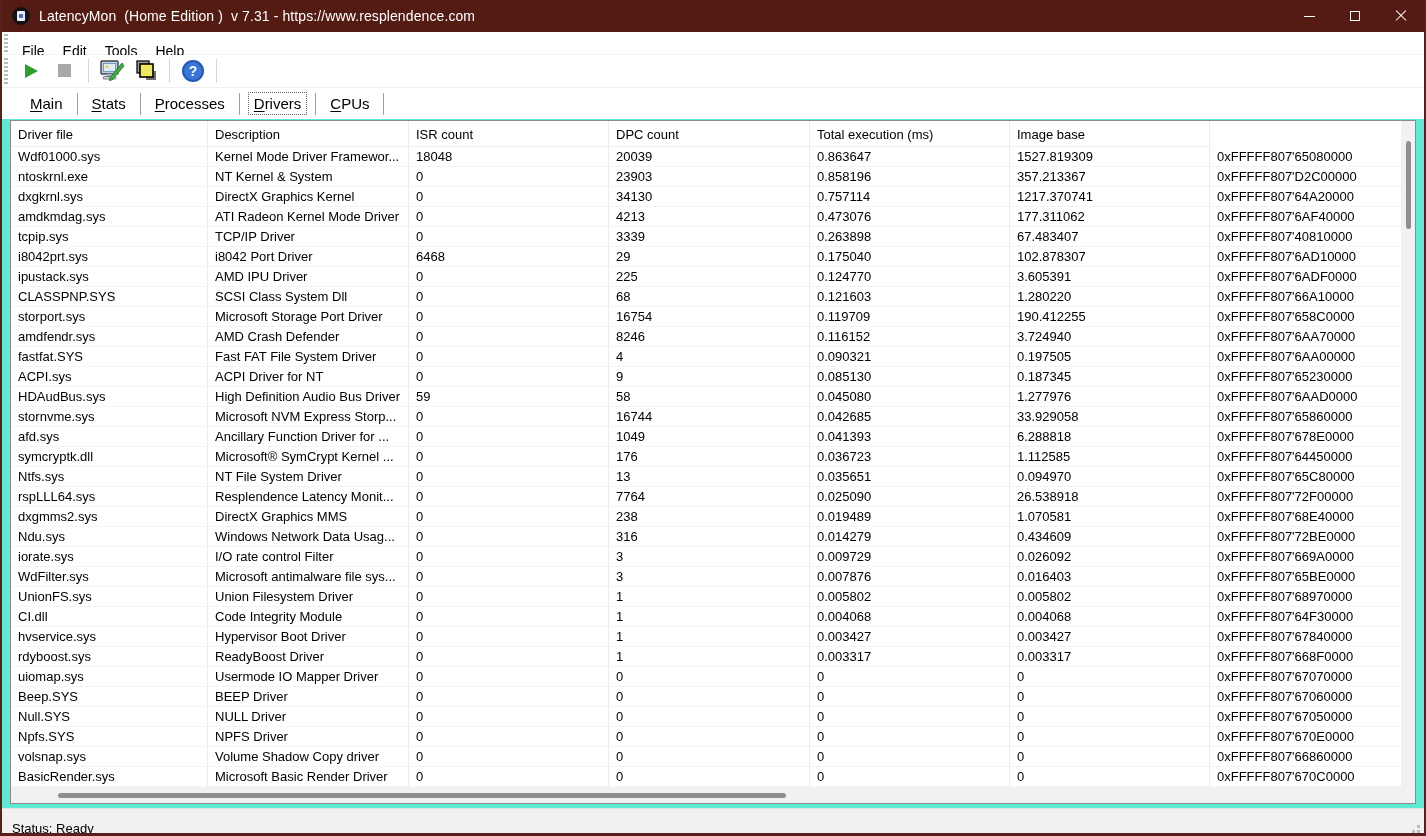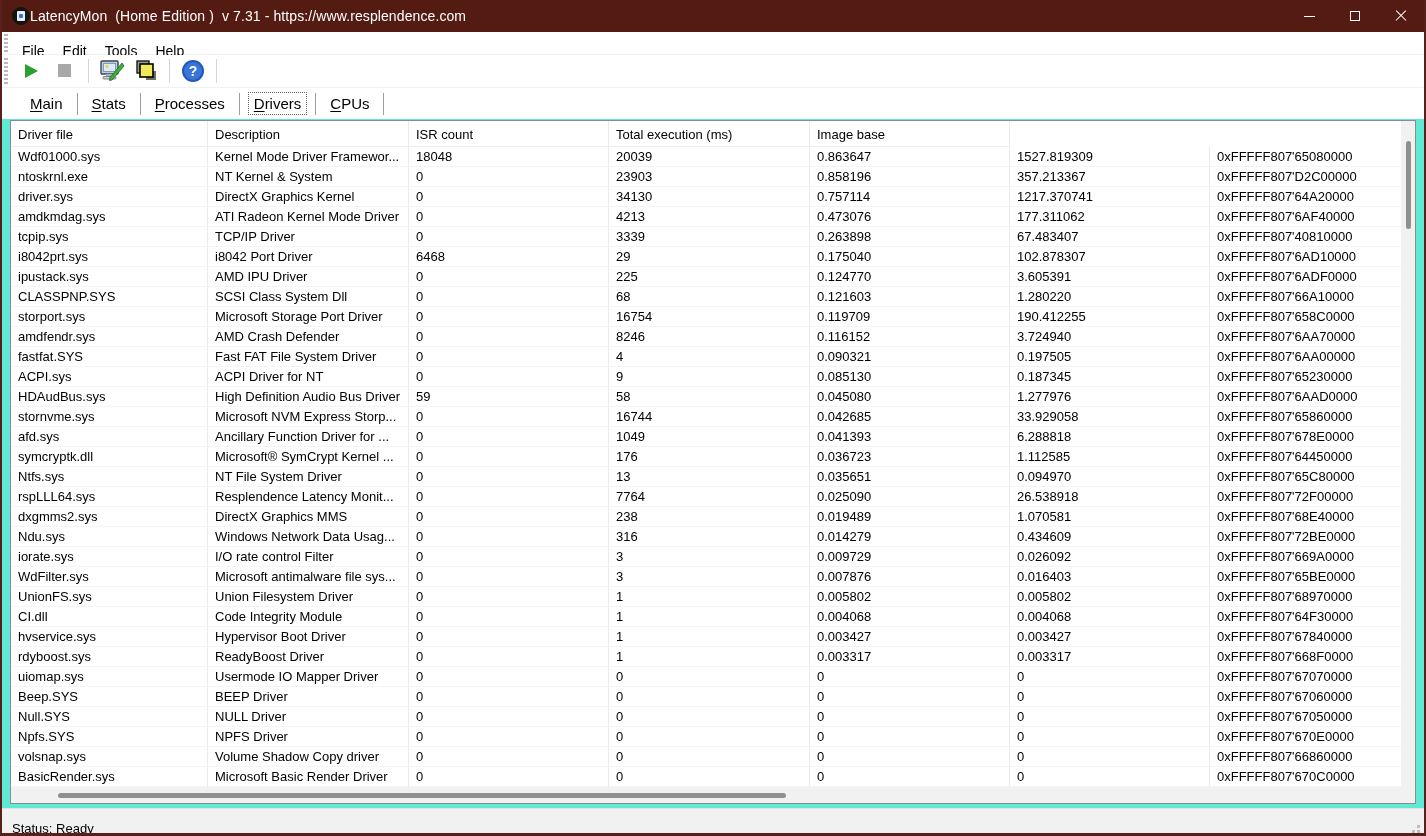--- a/index.html
+++ b/index.html
@@ -11,21 +11,21 @@
     border-left:2px solid #58201a; border-right:2px solid #58201a; border-bottom:3px solid #58201a;
   }
   
   .titlebar{
     height:32px; flex:0 0 32px; background:#541b13; color:#fff;
     display:flex; align-items:center; padding-left:10px;
   }
   .app-icon{ width:18px; height:18px; border-radius:50%; background:#141414; position:relative; flex:0 0 18px; }
   .app-icon::after{ content:""; position:absolute; left:5px; top:4px; width:8px; height:10px; background:#e9eef5; border-radius:1px; }
   .app-icon::before{ content:""; position:absolute; left:7px; top:7px; width:4px; height:4px; background:#3b6fd4; border-radius:1px; z-index:1; }
-  .title{ font-size:14px; white-space:pre; letter-spacing:.1px; }
+  .title{ margin-left:9px; font-size:14px; white-space:pre; letter-spacing:.1px; }
   .win-controls{ margin-left:auto; display:flex; height:100%; }
   .win-btn{ width:46px; height:100%; display:flex; align-items:center; justify-content:center; }
   .glyph-min{ width:11px; height:1px; background:#fff; }
   .glyph-max{ width:10px; height:10px; border:1px solid #fff; }
   .glyph-close{ position:relative; width:12px; height:12px; }
   .glyph-close::before,.glyph-close::after{
     content:""; position:absolute; left:-1px; top:5px; width:14px; height:1.4px; background:#fff;
   }
   .glyph-close::before{ transform:rotate(45deg); }
   .glyph-close::after{ transform:rotate(-45deg); }
@@ -163,20 +163,21 @@
       <div class="tab"><u>C</u>PUs</div>
       <div class="tab-sep"></div>
     </div>
 
   <div class="client">
     <div class="listview">
       <div class="lv-grid lv-header">
           <div class="lv-cell">Driver file</div>
           <div class="lv-cell">Description</div>
           <div class="lv-cell">ISR count</div>
+          <div class="lv-cell">DPC count</div>
           <div class="lv-cell">Total execution (ms)</div>
           <div class="lv-cell">Image base</div>
         </div>
       <div class="lv-body">
           <div class="lv-grid lv-row">
             <div class="lv-cell">Wdf01000.sys</div>
             <div class="lv-cell">Kernel Mode Driver Framewor...</div>
             <div class="lv-cell">18048</div>
             <div class="lv-cell">20039</div>
             <div class="lv-cell">0.863647</div>
@@ -186,21 +187,21 @@
           <div class="lv-grid lv-row">
             <div class="lv-cell">ntoskrnl.exe</div>
             <div class="lv-cell">NT Kernel &amp; System</div>
             <div class="lv-cell">0</div>
             <div class="lv-cell">23903</div>
             <div class="lv-cell">0.858196</div>
             <div class="lv-cell">357.213367</div>
             <div class="lv-cell">0xFFFFF807'D2C00000</div>
           </div>
           <div class="lv-grid lv-row">
-            <div class="lv-cell">driver.sys</div>
+            <div class="lv-cell">dxgkrnl.sys</div>
             <div class="lv-cell">DirectX Graphics Kernel</div>
             <div class="lv-cell">0</div>
             <div class="lv-cell">34130</div>
             <div class="lv-cell">0.757114</div>
             <div class="lv-cell">1217.370741</div>
             <div class="lv-cell">0xFFFFF807'64A20000</div>
           </div>
           <div class="lv-grid lv-row">
             <div class="lv-cell">amdkmdag.sys</div>
             <div class="lv-cell">ATI Radeon Kernel Mode Driver</div>

